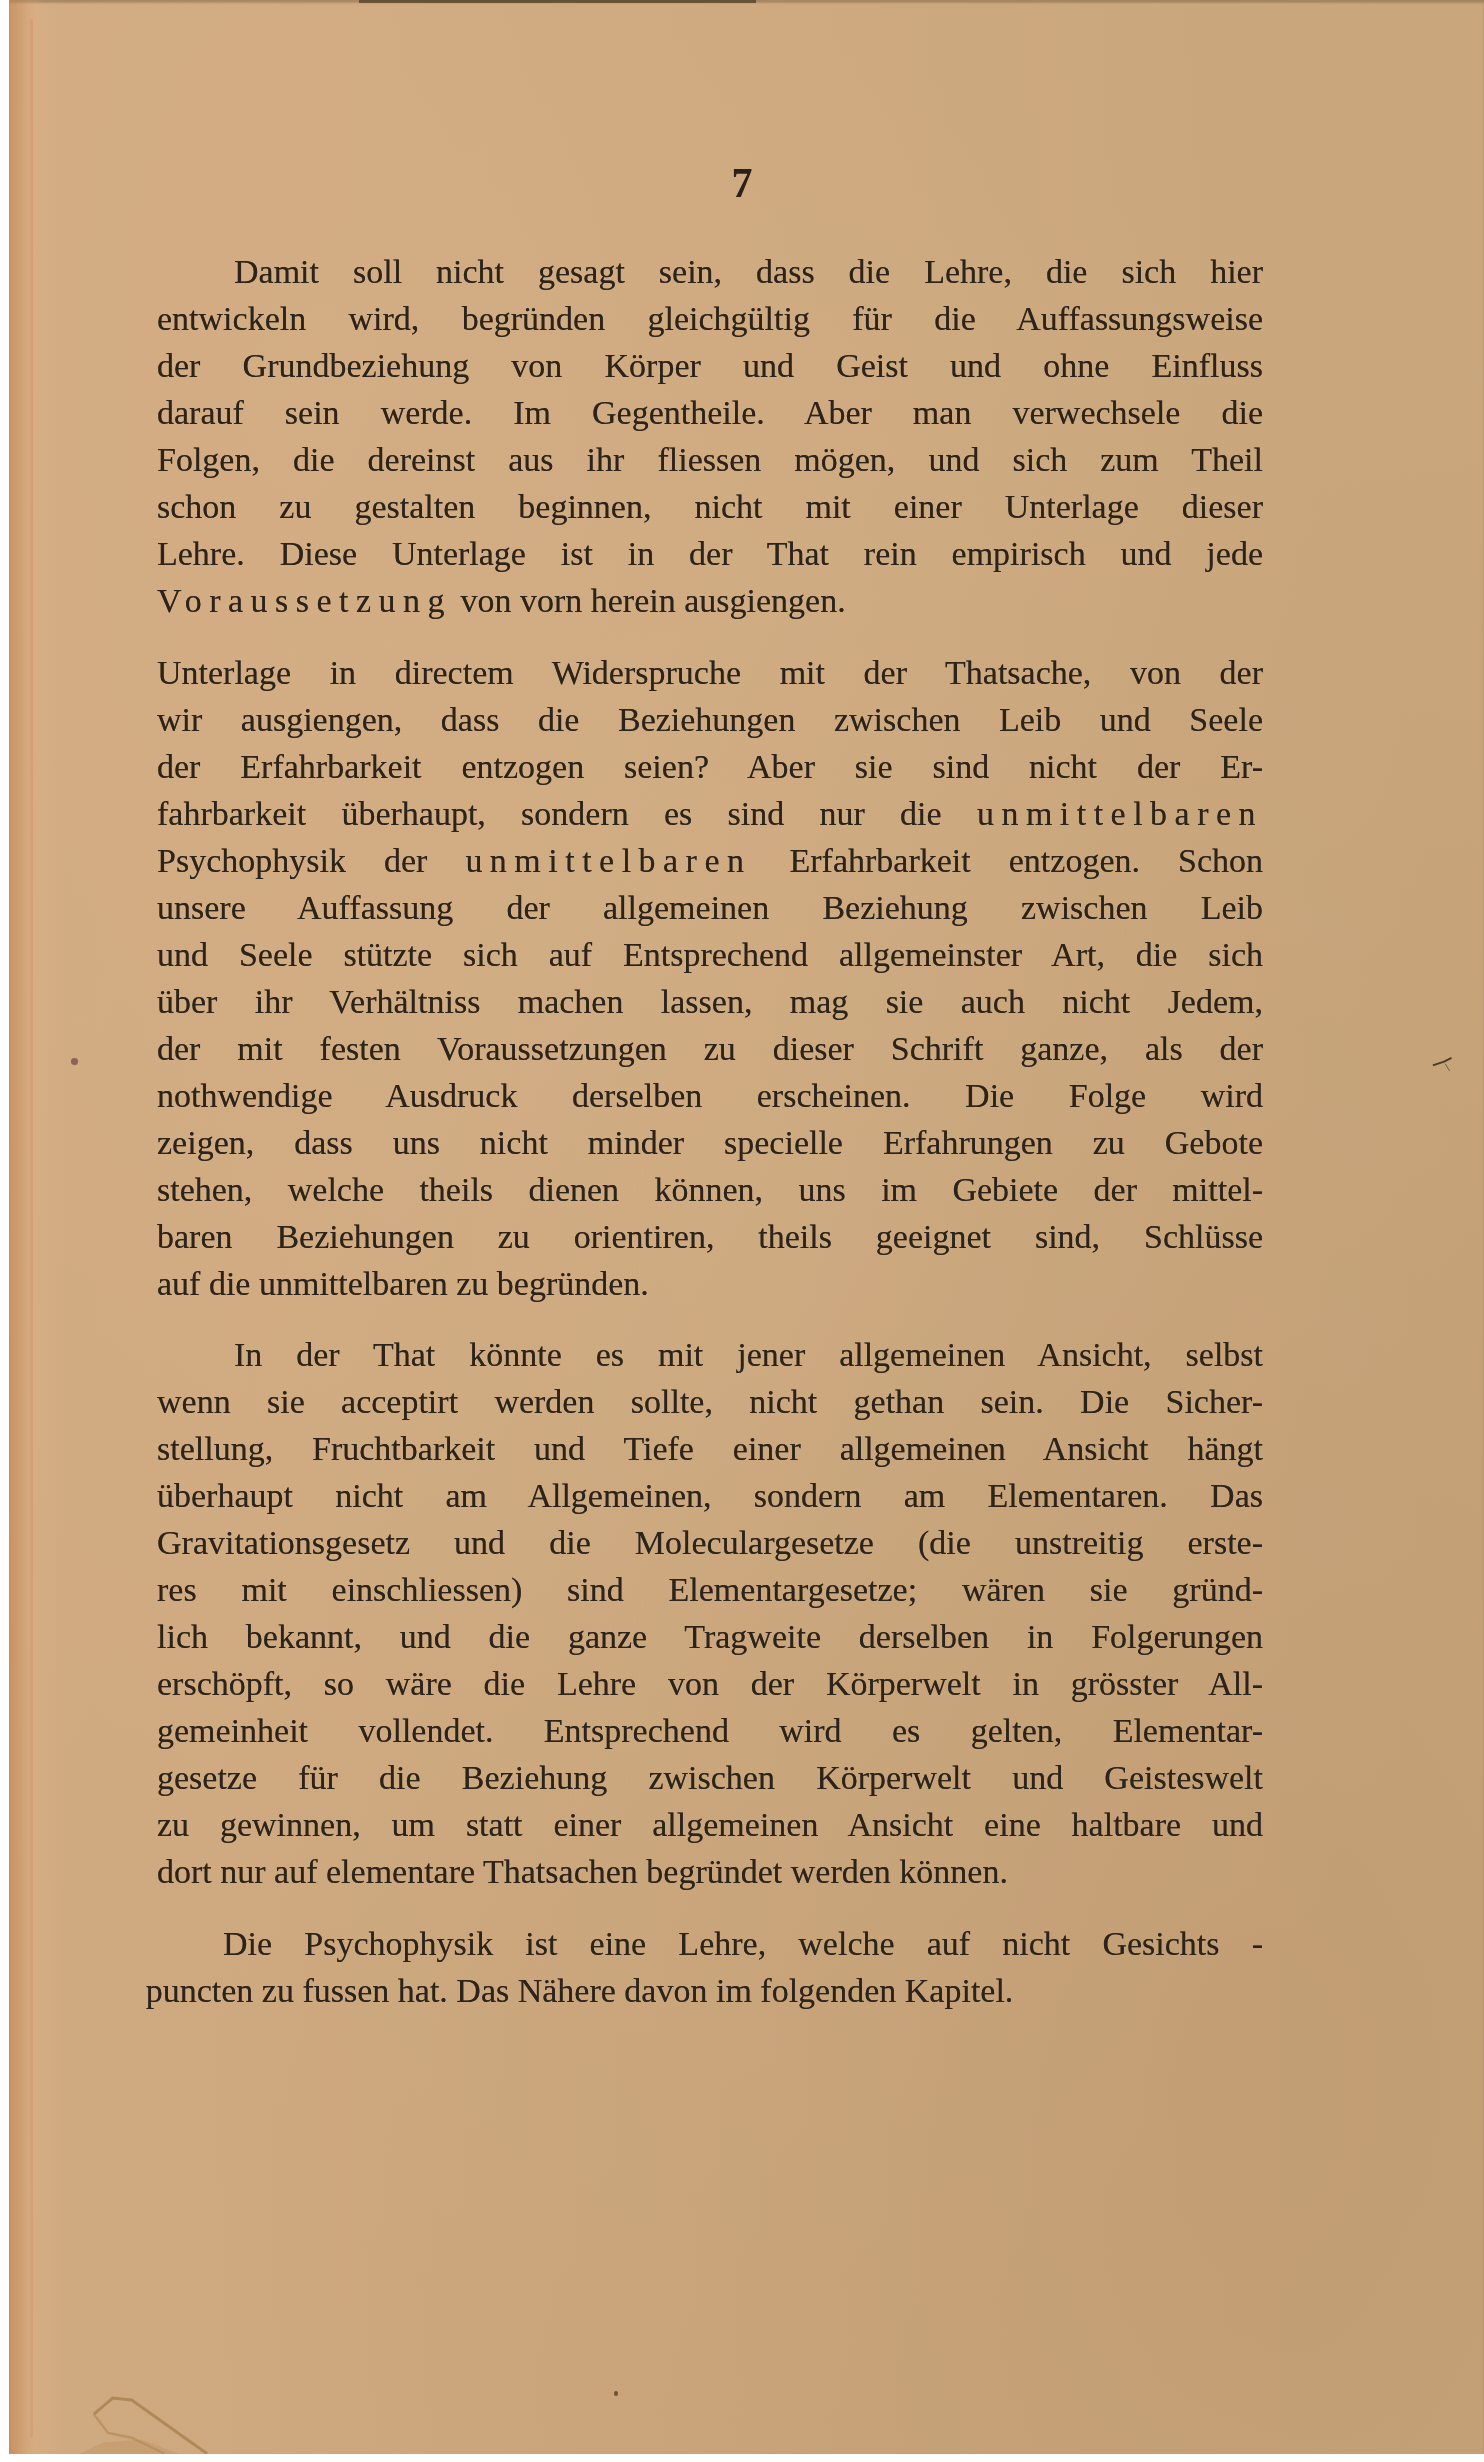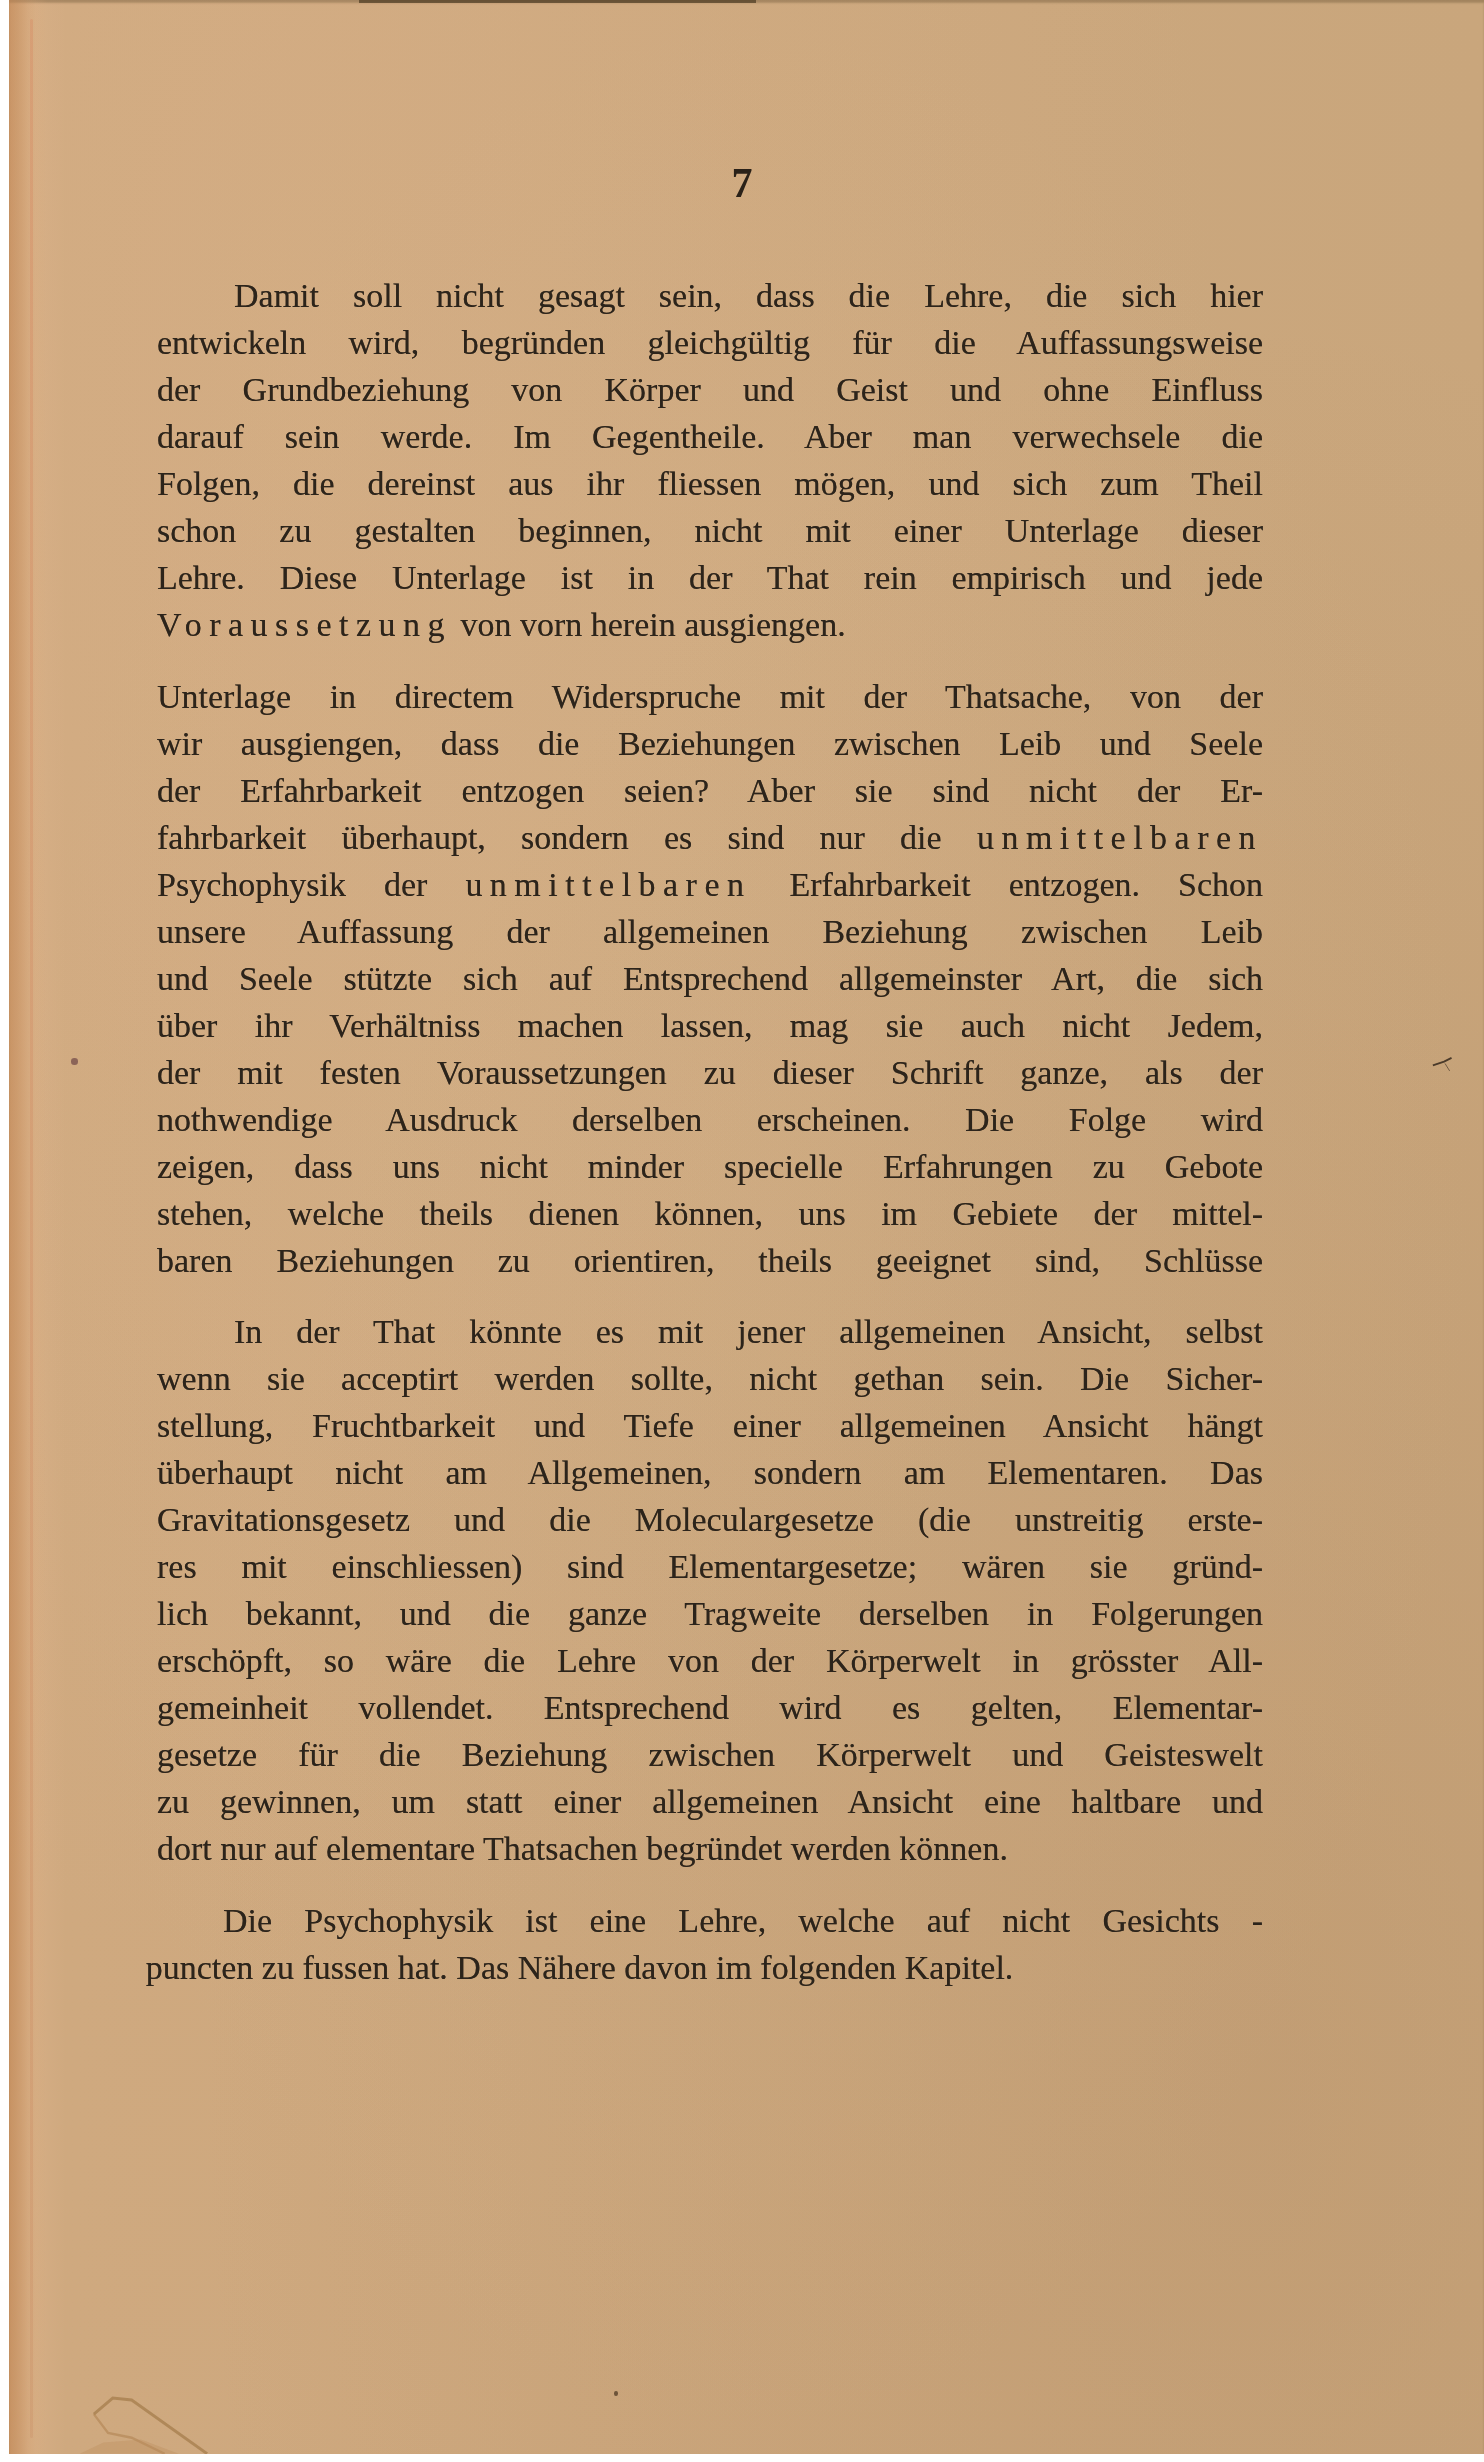--- a/index.html
+++ b/index.html
@@ -86,21 +86,20 @@
       position: absolute;
       left: 157px;
       top: 248px;
       width: 1106px;
       font-family: "Liberation Serif", "DejaVu Serif", serif;
       font-size: 34px;
       line-height: 47px;
       color: #2c241b;
       text-align: justify;
       text-shadow: 0 0 0.6px rgba(40,30,20,0.6);
-      margin-top: 24px;
     }
     .para {
       margin: 0;
       text-indent: 77px;
       text-align-last: left;
     }
     .para + .para {
       margin-top: 24.6px;
     }
     .line {
@@ -165,20 +164,21 @@
     <span class="line"><span>fahrbarkeit überhaupt, sondern es sind nur die </span><span class="sp">unmittelbaren</span></span>
     <span class="line"><span>Psychophysik der </span><span class="sp">unmittelbaren</span><span> Erfahrbarkeit entzogen.  Schon</span></span>
     <span class="line">unsere Auffassung der allgemeinen Beziehung zwischen Leib</span>
     <span class="line">und Seele stützte sich auf Entsprechend allgemeinster Art, die sich</span>
     <span class="line">über ihr Verhältniss machen lassen, mag sie auch nicht Jedem,</span>
     <span class="line">der mit festen Voraussetzungen zu dieser Schrift ganze, als der</span>
     <span class="line">nothwendige Ausdruck derselben erscheinen.  Die Folge wird</span>
     <span class="line">zeigen, dass uns nicht minder specielle Erfahrungen zu Gebote</span>
     <span class="line">stehen, welche theils dienen können, uns im Gebiete der mittel-</span>
     <span class="line">baren Beziehungen zu orientiren, theils geeignet sind, Schlüsse</span>
+    <span class="line last">auf die unmittelbaren zu begründen.</span>
   </p>
 
   <p class="para" style="text-indent:0">
     <span class="line first">In der That könnte es mit jener allgemeinen Ansicht, selbst</span>
     <span class="line">wenn sie acceptirt werden sollte, nicht gethan sein.  Die Sicher-</span>
     <span class="line">stellung, Fruchtbarkeit und Tiefe einer allgemeinen Ansicht hängt</span>
     <span class="line">überhaupt nicht am Allgemeinen, sondern am Elementaren.  Das</span>
     <span class="line">Gravitationsgesetz und die Moleculargesetze (die unstreitig erste-</span>
     <span class="line">res mit einschliessen) sind Elementargesetze; wären sie gründ-</span>
     <span class="line">lich bekannt, und die ganze Tragweite derselben in Folgerungen</span>

